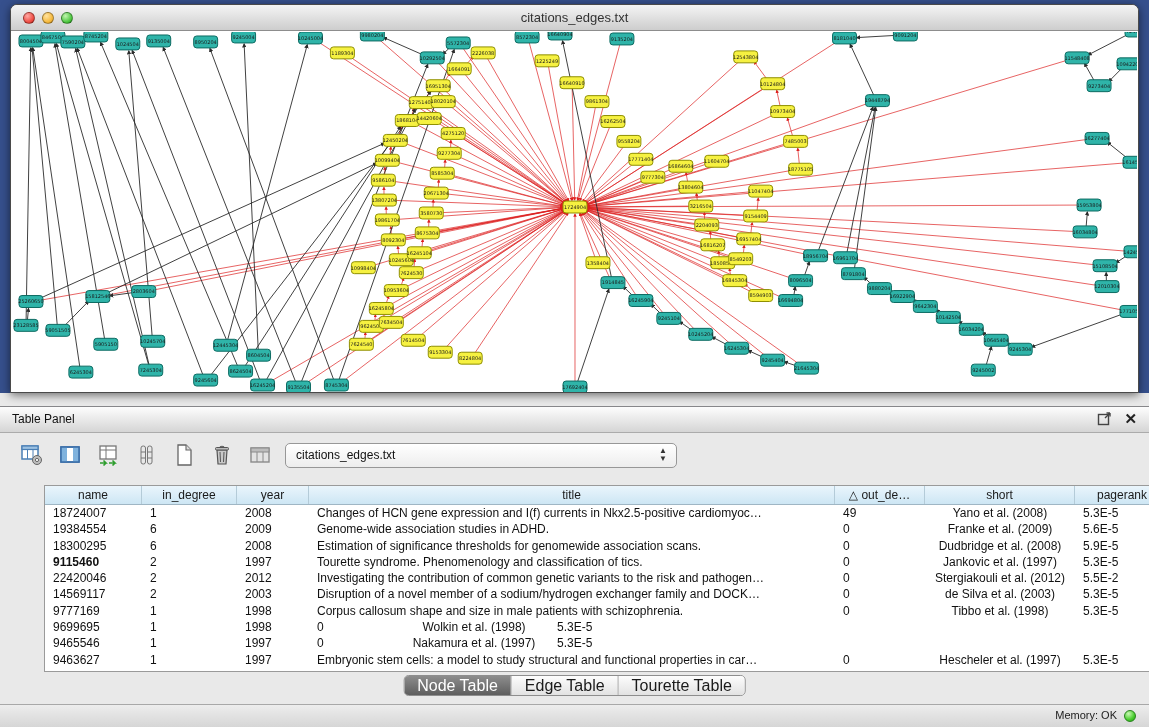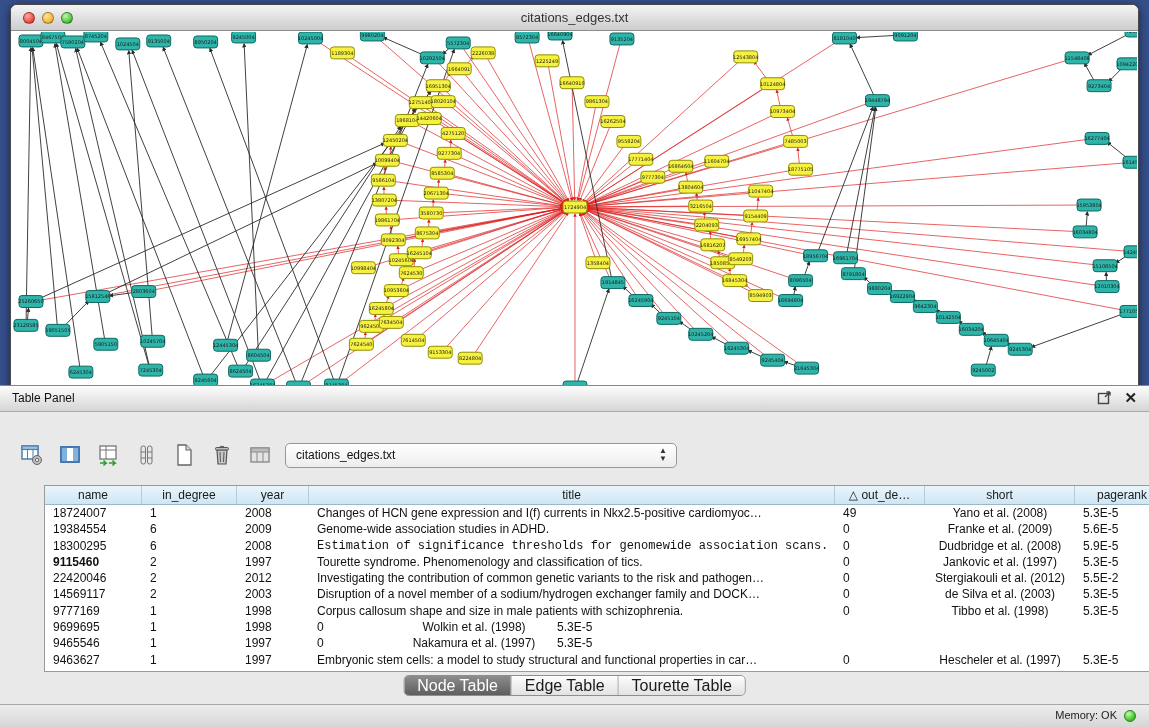--- a/index.html
+++ b/index.html
@@ -29,21 +29,21 @@
   .light.yellow { background:radial-gradient(circle at 35% 30%, #ffe3a0, #f5b83b 65%, #c98a1d); }
   .light.green  { background:radial-gradient(circle at 35% 30%, #c2f5b0, #4cc63f 65%, #1f8f1a); }
   .canvas {
     position:absolute; top:27px; left:1px; right:1px; bottom:0;
     background:#ffffff; overflow:hidden;
   }
   .canvas svg { display:block; width:100%; height:100%; }
 
   
   .panel-header {
-    position:absolute; top:385px; left:0; width:1149px; height:27px;
+    position:absolute; top:406px; left:0; width:1149px; height:27px;
     background:linear-gradient(#fdfdfd,#d5d5d5);
     border-top:1px solid #87878a; border-bottom:1px solid #ababab;
   }
   .panel-title { position:absolute; left:12px; top:0; line-height:25px; font-size:12px; color:#111; }
   .panel-hdr-icons { position:absolute; right:12px; top:4px; display:flex; gap:12px; align-items:center; }
   .float-ic { width:15px; height:15px; }
   .close-ic { font-size:15px; font-weight:bold; color:#222; line-height:15px; cursor:default; }
 
   .toolbar { position:absolute; top:441px; left:18px; height:28px; display:flex; gap:11px; align-items:center; }
   .tbtn { width:27px; height:27px; display:flex; align-items:center; justify-content:center; border-radius:3px; }
@@ -939,21 +939,21 @@
         <div class="td" style="width: 72px; flex: 0 0 72px;">2009</div>
         <div class="td" style="width: 488px; flex: 1 1 auto;">Genome-wide association studies in ADHD.</div>
         <div class="td" style="width: 90px; flex: 0 0 90px;">0</div>
         <div class="td center" style="width: 150px; flex: 0 0 150px;">Franke et al. (2009)</div>
         <div class="td" style="width: 95px; flex: 0 0 95px;">5.6E-5</div>
       </div>
       <div class="tr">
         <div class="td" style="width: 97px; flex: 0 0 97px;">18300295</div>
         <div class="td" style="width: 95px; flex: 0 0 95px;">6</div>
         <div class="td" style="width: 72px; flex: 0 0 72px;">2008</div>
-        <div class="td" style="width: 488px; flex: 1 1 auto; font-family: Liberation Mono, monospace;">Estimation of significance thresholds for genomewide association scans.</div>
+        <div class="td" style="width: 488px; flex: 1 1 auto;">Estimation of significance thresholds for genomewide association scans.</div>
         <div class="td" style="width: 90px; flex: 0 0 90px;">0</div>
         <div class="td center" style="width: 150px; flex: 0 0 150px;">Dudbridge et al. (2008)</div>
         <div class="td" style="width: 95px; flex: 0 0 95px;">5.9E-5</div>
       </div>
       <div class="tr">
         <div class="td" style="width: 97px; flex: 0 0 97px; font-weight: bold;">9115460</div>
         <div class="td" style="width: 95px; flex: 0 0 95px;">2</div>
         <div class="td" style="width: 72px; flex: 0 0 72px;">1997</div>
         <div class="td" style="width: 488px; flex: 1 1 auto;">Tourette syndrome. Phenomenology and classification of tics.</div>
         <div class="td" style="width: 90px; flex: 0 0 90px;">0</div>

